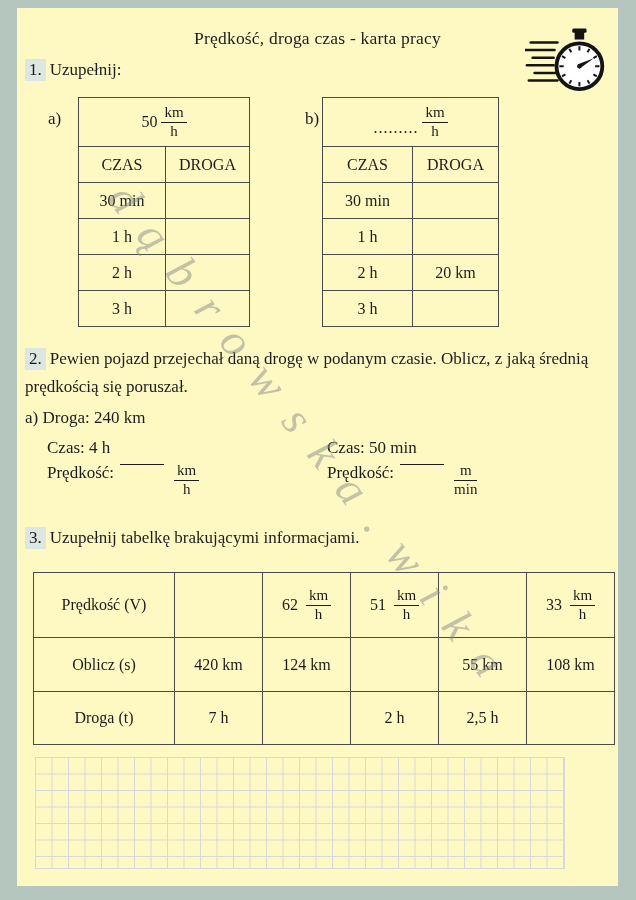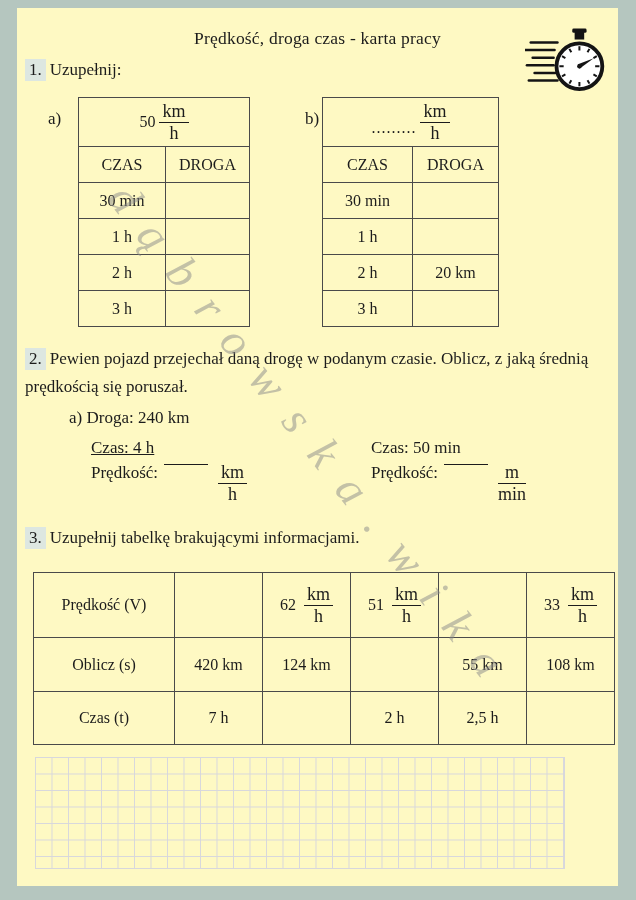--- a/index.html
+++ b/index.html
@@ -34,28 +34,28 @@
     border:1.4px solid #4a4a4a;
     text-align:center;vertical-align:middle;
     font-size:16px;
   }
   .t1 .speedcell{height:46px;}
   .t1 .rowcell{height:33px;}
   .t1a .c1{width:84px;} .t1a .c2{width:81px;}
   .t1b .c1{width:87px;} .t1b .c2{width:83px;}
 
   .fracline{display:inline-flex;align-items:center;justify-content:center;gap:4px;}
-  .frac{display:inline-block;text-align:center;vertical-align:middle;font-size:18px;line-height:1.05;}
+  .frac{display:inline-block;text-align:center;vertical-align:middle;font-size:15px;line-height:1.05;}
   .frac .top{display:block;border-bottom:1.3px solid #1c1c1c;padding:0 3px 1px 3px;}
   .frac .bot{display:block;padding-top:1px;}
   .dots{position:relative;top:6px;letter-spacing:1px;}
 
   
   .t2-par{font-size:17px;line-height:1.62;width:578px;}
-  .t2-line{font-size:17px;margin-left:44px;}
+  .t2-line{font-size:17px;}
   .blank{
     display:inline-block;width:44px;height:1px;
     border-bottom:1.4px solid #1c1c1c;
     vertical-align:baseline;margin:0 10px 0 6px;
   }
   .predline{display:inline-flex;align-items:flex-start;}
 
   
   .t3 .hcol{width:138px;margin-top:32px;}
   .t3 .dcol{width:85px;}
@@ -211,21 +211,21 @@
     </table>
 
   <div class="abs t2-par" style="left:8px;top:337px;">
     <span class="hl">2.</span><span>Pewien pojazd przejechał daną drogę w podanym czasie. Oblicz, z jaką średnią prędkością się poruszał.</span>
   </div>
 
   <div class="abs t2-line" style="left:8px;top:400px;">
     <span>a)</span>
     <span>Droga: 240 km</span>
   </div>
-  <div class="abs t2-line" style="left:30px;top:430px;text-decoration:underline;">Czas: 4 h</div>
+  <div class="abs t2-line" style="left:30px;top:430px;">Czas: 4 h</div>
   <div class="abs t2-line predline" style="left:30px;top:455px;">
     <span>Prędkość:</span>
     <span class="blank"></span>
     <span class="frac">
       <span class="top">km</span>
       <span class="bot">h</span>
     </span>
   </div>
 
   <div class="abs t2-line" style="left:310px;top:430px;">Czas: 50 min</div>
@@ -278,21 +278,21 @@
     </tr>
     <tr>
       <td class="hcol r2">Oblicz (s)</td>
       <td class="r2">420 km</td>
       <td class="r2">124 km</td>
       <td class="r2"></td>
       <td class="r2">55 km</td>
       <td class="r2">108 km</td>
     </tr>
     <tr>
-      <td class="hcol r3">Czas (t)</td>
+      <td class="hcol r3">Droga (t)</td>
       <td class="r3">7 h</td>
       <td class="r3"></td>
       <td class="r3">2 h</td>
       <td class="r3">2,5 h</td>
       <td class="r3"></td>
     </tr>
   </tbody>
     </table>
 
   <div class="abs grid"></div>

